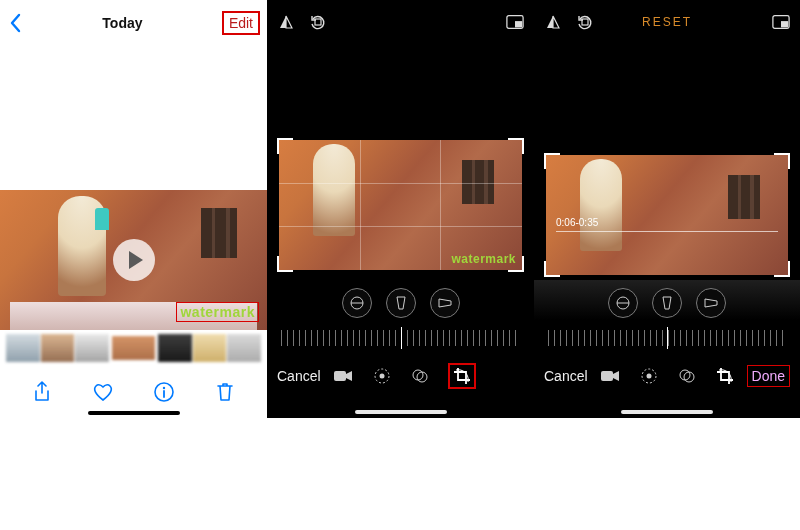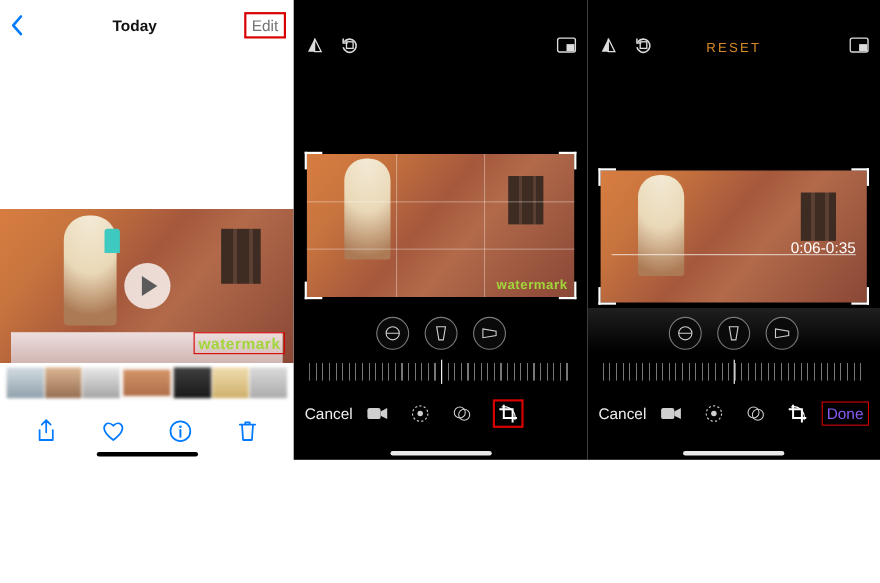--- a/index.html
+++ b/index.html
@@ -17,21 +17,21 @@
   
   .p1-nav {
     display: flex; align-items: center; justify-content: space-between;
     padding: 6px 8px 4px 8px; height: 44px;
   }
   .p1-nav .back { color: #007aff; font-size: 22px; line-height: 1; }
   .p1-nav .title-wrap { text-align: center; flex: 1; }
   .p1-nav .title { font-size: 14px; font-weight: 600; color: #111; }
   .p1-nav .subtitle { font-size: 10px; color: #888; }
   .p1-nav .edit {
-    color: #737373; font-size: 14px; padding: 3px 6px;
+    color: #b91c1c; font-size: 14px; padding: 3px 6px;
   }
   .red-box { outline: 2px solid #d80000; outline-offset: -1px; }
   .thin-red-box { outline: 1px solid #d80000; outline-offset: -1px; }
 
   .p1-photo-area {
     position: absolute; left: 0; right: 0; top: 190px; height: 140px;
     background: linear-gradient(130deg,#d77d41 0%, #c8743e 20%, #a5583c 45%, #b26a4a 60%, #8a4736 100%);
   }
   .p1-photo-area .archway {
     position: absolute; left: 58px; top: 6px; width: 48px; height: 100px;
@@ -85,22 +85,22 @@
     padding: 0 12px;
   }
   .p1-toolbar .icon { color: #007aff; width: 24px; height: 24px; display:flex; align-items:center; justify-content:center; }
   .home-ind {
     position: absolute; bottom: 3px; left: 50%; width: 92px; height: 4px; margin-left: -46px;
     background: #000; border-radius: 3px;
   }
 
   
   .pdark-top {
-    position: absolute; top: 26px; left: 10px; right: 10px; height: 24px;
-    display: flex; align-items: flex-end; justify-content: space-between;
+    position: absolute; top: 10px; left: 10px; right: 10px; height: 24px;
+    display: flex; align-items: center; justify-content: space-between;
     color: #ddd; font-size: 13px;
   }
   .pdark-top .lgroup { display: flex; gap: 14px; align-items: center; }
   .pdark-top .reset { color: #d78a2a; font-size: 12px; letter-spacing: 2px; position:absolute; left:0; right:0; text-align:center;}
   .icon-sm { width: 18px; height: 18px; display: inline-flex; align-items:center; justify-content:center; }
 
   .crop-area {
     position: absolute; left: 12px; right: 12px; top: 140px; height: 130px;
   }
   .crop-area.shift3 { top: 155px; height: 120px; }
@@ -129,21 +129,21 @@
   .cc-tl { top:-2px; left:-2px; border-right:none; border-bottom:none;}
   .cc-tr { top:-2px; right:-2px; border-left:none; border-bottom:none;}
   .cc-bl { bottom:-2px; left:-2px; border-right:none; border-top:none;}
   .cc-br { bottom:-2px; right:-2px; border-left:none; border-top:none;}
   .wm2 {
     position: absolute; right: 6px; bottom: 4px;
     font-size: 12px; font-weight: 700; color: #a0d63b; letter-spacing:.5px;
   }
   .scrub-time {
     position: absolute; left:10px; right:10px; top:52%;
-    display:flex; justify-content:flex-end; color:#fff; font-size:14px;margin-left:28px;
+    display:flex; justify-content:flex-start; color:#fff; font-size:10px;
   }
   .scrub-line {
     position:absolute; left:10px; right:10px; top:calc(52% + 14px); height:1px; background:#ffffffaa;
   }
 
   .adj-row {
     position:absolute; left:0; right:0; bottom:100px;
     display:flex; justify-content:center; gap:14px;
   }
   .adj-btn {
@@ -159,21 +159,21 @@
     content:""; position:absolute; left:50%; top:-3px; width:1px; height:22px; background:#fff;
   }
 
   .pdark-bottom {
     position:absolute; left:0; right:0; bottom:26px; height:32px;
     display:flex; align-items:center; justify-content:space-between;
     padding:0 10px; color:#eee; font-size:14px;
   }
   .mode-icons { display:flex; gap:20px; align-items:center; color:#cfcfcf; }
   .mode-icons .crop-ic { padding:3px 4px; }
-  .done-btn { color:#8b5cf6; padding:3px 5px; font-size:14px;}
+  .done-btn { color:#f0abfc; padding:3px 5px; font-size:14px;}
   .home-ind-dark {
     position:absolute; bottom:4px; left:50%; width:92px; height:4px; margin-left:-46px;
     background:#e8e8e8; border-radius:3px;
   }
   .shadow3 {
     position:absolute; left:0; right:0; top:280px; height:40px;
     background: linear-gradient(#3a3a3a88, transparent);
   }
 
   

